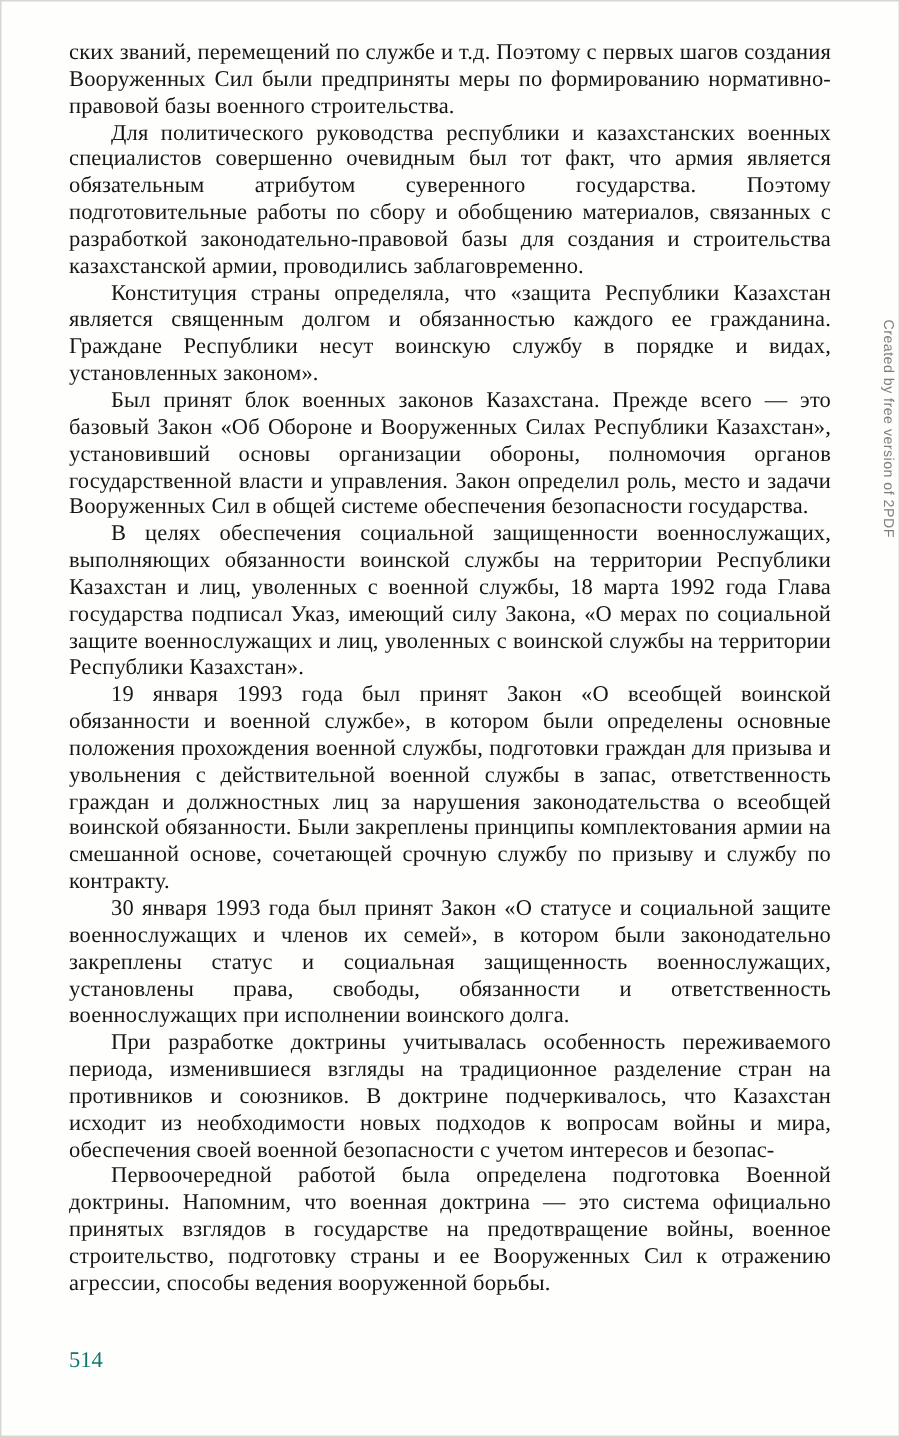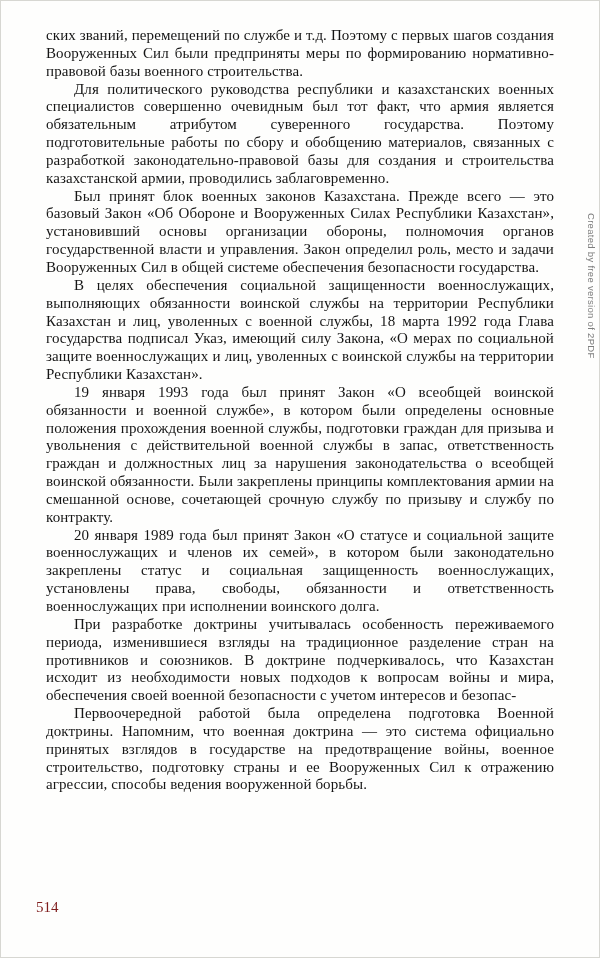--- a/index.html
+++ b/index.html
@@ -30,24 +30,24 @@
   }
   .text-block p {
     margin: 0;
     text-indent: 28px;
   }
   .text-block p.no-indent {
     text-indent: 0;
   }
   .page-number {
     position: absolute;
-    left: 36px;
+    left: 46px;
     bottom: 42px;
     font-size: 15px;
-    color: #7f1d1d;
+    color: #0f766e;
   }
   .watermark {
     position: absolute;
     top: 213px;
     right: 3px;
     writing-mode: vertical-rl;
     font-family: "Liberation Sans", sans-serif;
     font-size: 9.5px;
     color: #7d7d7d;
     letter-spacing: 0.3px;
@@ -55,24 +55,25 @@
   }
 </style>
 </head>
 <body>
 
 <div class="page">
 
   <div class="text-block">
     <p class="no-indent">ских званий, перемещений по службе и т.д. Поэтому с первых шагов создания Вооруженных Сил были предприняты меры по формированию нормативно-правовой базы военного строительства.</p>
     <p>Для политического руководства республики и казахстанских военных специалистов совершенно очевидным был тот факт, что армия является обязательным атрибутом суверенного государства. Поэтому подготовительные работы по сбору и обобщению материалов, связанных с разработкой законодательно-правовой базы для создания и строительства казахстанской армии, проводились заблаговременно.</p>
+    <p>Конституция страны определяла, что «защита Республики Казахстан является священным долгом и обязанностью каждого ее гражданина. Граждане Республики несут воинскую службу в порядке и видах, установленных законом».</p>
     <p>Был принят блок военных законов Казахстана. Прежде всего — это базовый Закон «Об Обороне и Вооруженных Силах Республики Казахстан», установивший основы организации обороны, полномочия органов государственной власти и управления. Закон определил роль, место и задачи Вооруженных Сил в общей системе обеспечения безопасности государства.</p>
     <p>В целях обеспечения социальной защищенности военнослужащих, выполняющих обязанности воинской службы на территории Республики Казахстан и лиц, уволенных с военной службы, 18 марта 1992 года Глава государства подписал Указ, имеющий силу Закона, «О мерах по социальной защите военнослужащих и лиц, уволенных с воинской службы на территории Республики Казахстан».</p>
     <p>19 января 1993 года был принят Закон «О всеобщей воинской обязанности и военной службе», в котором были определены основные положения прохождения военной службы, подготовки граждан для призыва и увольнения с действительной военной службы в запас, ответственность граждан и должностных лиц за нарушения законодательства о всеобщей воинской обязанности. Были закреплены принципы комплектования армии на смешанной основе, сочетающей срочную службу по призыву и службу по контракту.</p>
-    <p>20 января 1989 года был принят Закон «О статусе и социальной защите военнослужащих и членов их семей», в котором были законодательно закреплены статус и социальная защищенность военнослужащих, установлены права, свободы, обязанности и ответственность военнослужащих при исполнении воинского долга.</p>
+    <p>30 января 1993 года был принят Закон «О статусе и социальной защите военнослужащих и членов их семей», в котором были законодательно закреплены статус и социальная защищенность военнослужащих, установлены права, свободы, обязанности и ответственность военнослужащих при исполнении воинского долга.</p>
     <p>При разработке доктрины учитывалась особенность переживаемого периода, изменившиеся взгляды на традиционное разделение стран на противников и союзников. В доктрине подчеркивалось, что Казахстан исходит из необходимости новых подходов к вопросам войны и мира, обеспечения своей военной безопасности с учетом интересов и безопас-</p>
     <p>Первоочередной работой была определена подготовка Военной доктрины. Напомним, что военная доктрина — это система официально принятых взглядов в государстве на предотвращение войны, военное строительство, подготовку страны и ее Вооруженных Сил к отражению агрессии, способы ведения вооруженной борьбы.</p>
   </div>
 
   <div class="page-number">514</div>
 
   <div class="watermark">Created by free version of 2PDF</div>
 
 </div>
 

